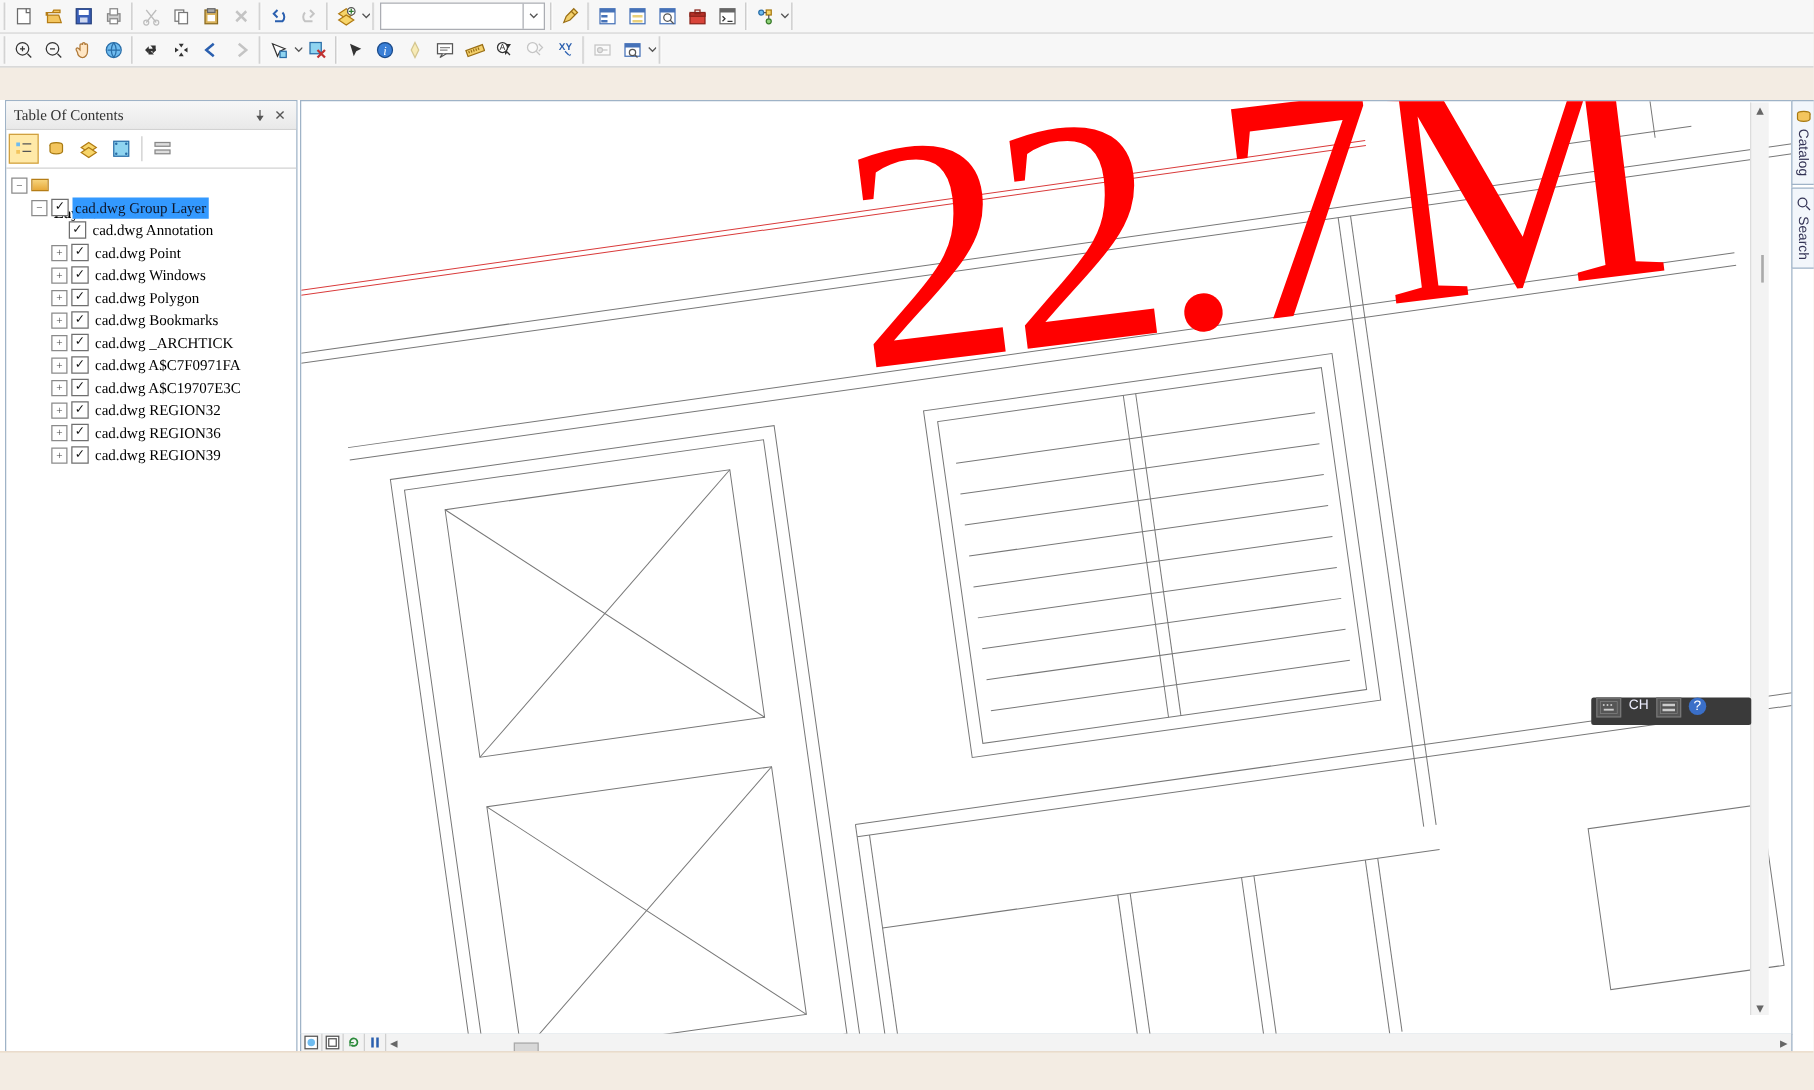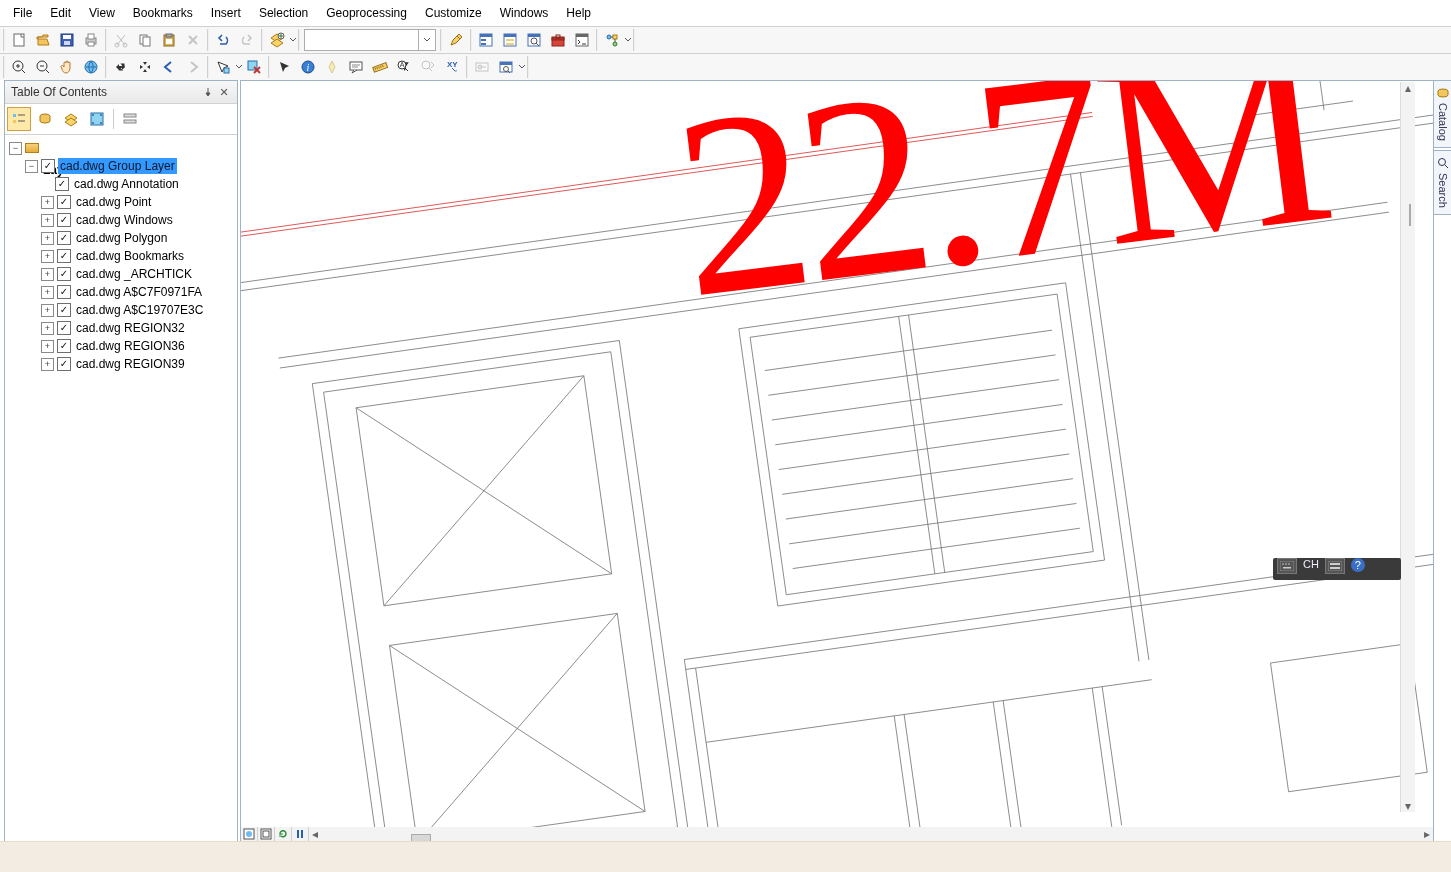--- a/index.html
+++ b/index.html
@@ -7,21 +7,21 @@
 .menubar{background:#fff;border-bottom:1px solid #d0d0d0;height:26px;display:flex;align-items:center;padding:0 4px;gap:0;}
 .menubar .m{padding:3px 9px;cursor:default;}
 .toolbar{background:#f7f7f7;border-bottom:1px solid #d0d0d0;height:26px;display:flex;align-items:center;padding:0 1px;}
 .toolbar .vsep{width:2px;height:22px;background:linear-gradient(to right,#c0c0c0,#fff);margin:0 2px;}
 .tb{width:22px;height:22px;display:flex;align-items:center;justify-content:center;border:1px solid transparent;border-radius:2px;cursor:default;}
 .tb svg{display:block;}
 .tb-disabled{opacity:.45;}
 .scale-box{height:20px;width:130px;border:1px solid #abadb3;background:#fff;margin:0 2px;display:flex;align-items:center;}
 .scale-box .arrow{width:16px;border-left:1px solid #abadb3;display:flex;align-items:center;justify-content:center;height:100%;}
 .workarea{position:absolute;left:0;top:80px;right:0;bottom:30px;background:#fff;}
-.toc{position:absolute;left:4px;top:0;width:232px;bottom:0;border:1px solid #9fb3c7;background:#fff;display:flex;flex-direction:column;}
+.toc{position:absolute;left:4px;top:0;width:232px;bottom:0;border:1px solid #9fb3c7;background:#fff;display:flex;flex-direction:column;font-family:Liberation Serif, serif;}
 .toc-title{height:22px;background:linear-gradient(#f7f7f7,#e9e9e9);border-bottom:1px solid #d2d2d2;display:flex;align-items:center;padding:0 6px;font-size:12px;color:#333;}
 .toc-title .sp{margin-left:auto;display:flex;gap:2px;}
 .toc-title .pin,.toc-title .x{width:14px;height:14px;display:flex;align-items:center;justify-content:center;color:#555;font-size:11px;}
 .toc-tb{height:26px;border-bottom:1px solid #d2d2d2;display:flex;align-items:center;padding:2px 2px;gap:2px;}
 .toc-tb .btn{width:22px;height:22px;display:flex;align-items:center;justify-content:center;border:1px solid transparent;}
 .toc-tb .btn.active{border-color:#d0a040;background:#ffe9a8;}
 .tree{flex:1;overflow:auto;padding:4px 0; font-size:12px;}
 .tree .row{display:flex;align-items:center;height:18px;white-space:nowrap;}
 .tree .tw{width:11px;height:11px;border:1px solid #8a8a8a;background:#fff;display:flex;align-items:center;justify-content:center;font-size:9px;line-height:9px;color:#444;margin-right:3px;}
 .tree .tw.blank{border:none;background:none;}
@@ -49,32 +49,20 @@
 .vscroll .thumb{position:absolute;top:110px;left:1px;right:1px;height:20px;background:#d8d8d8;border:1px solid #aaa;}
 .statusbar{position:absolute;left:0;right:0;bottom:0;height:30px;background:#f3ece3;border-top:1px solid #ead9c6;}
 .ime{position:absolute;right:50px;top:558px;height:22px;width:120px;background:#3a3a3a;color:#eef;display:flex;font-size:11px;border-radius:2px;padding:0 4px;gap:6px;}
 .ime .k{width:18px;height:14px;background:#555;border:1px solid #777;display:flex;align-items:center;justify-content:center;font-size:9px;}
 </style>
 </head>
 <body>
 
 <div class="app">
 
-  <div class="menubar">
-    <div class="m">File</div>
-    <div class="m">Edit</div>
-    <div class="m">View</div>
-    <div class="m">Bookmarks</div>
-    <div class="m">Insert</div>
-    <div class="m">Selection</div>
-    <div class="m">Geoprocessing</div>
-    <div class="m">Customize</div>
-    <div class="m">Windows</div>
-    <div class="m">Help</div>
-  </div>
 
   <div class="toolbar">
     <div class="vsep"></div>
     <div class="tb">
         <svg width="16" height="16">
           <rect x="3" y="2" width="10" height="12" fill="#fff" stroke="#6a6a6a"></rect>
           <path d="M10 2v3h3" fill="none" stroke="#6a6a6a"></path>
         </svg>
       </div>
     <div class="tb">

